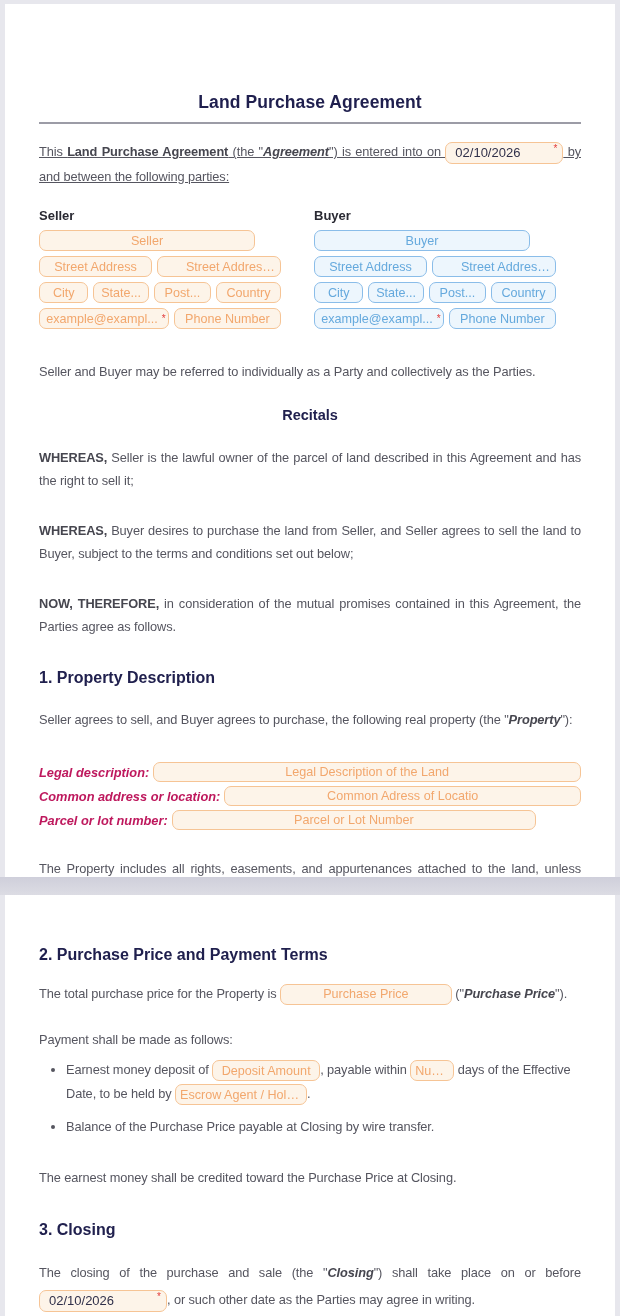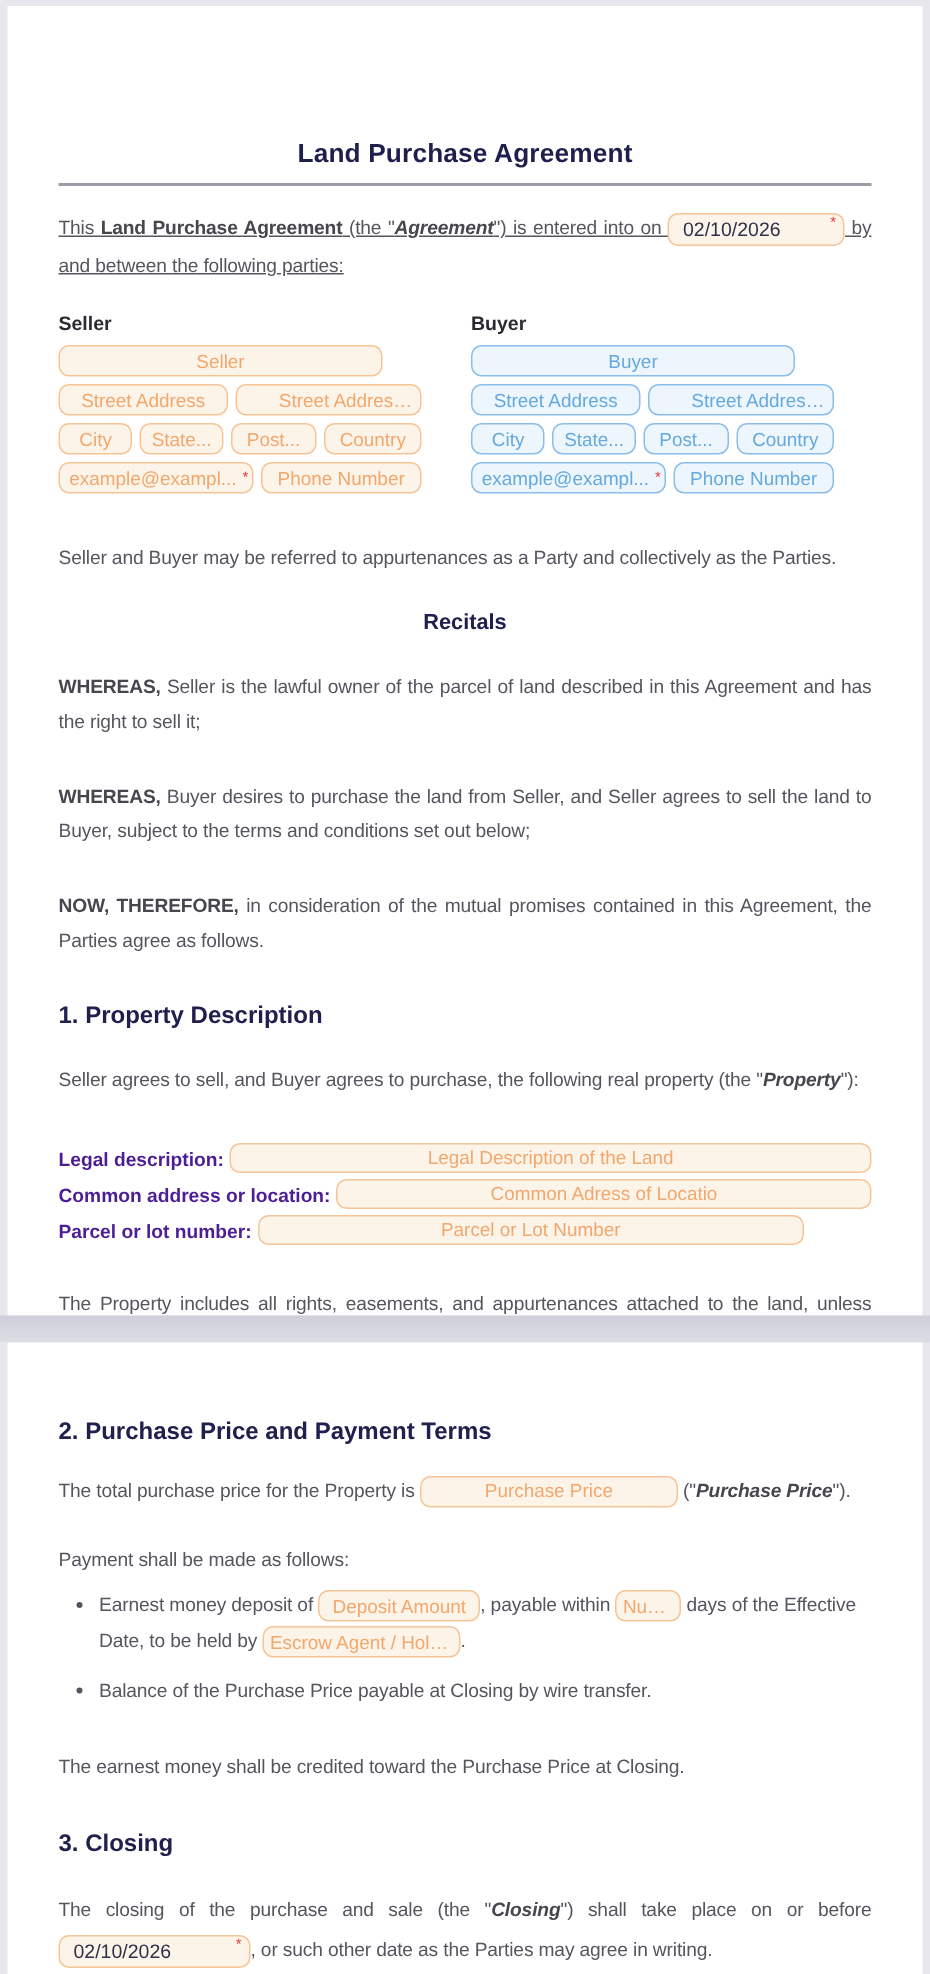--- a/index.html
+++ b/index.html
@@ -75,21 +75,21 @@
   .f-addr2{ flex:100; min-width:0;padding-left:24px; }
   .f-city { flex:49; min-width:0; }
   .f-state{ flex:55; min-width:0; }
   .f-post { flex:57; min-width:0; }
   .f-country{ flex:65; min-width:0; }
   .f-email{ flex:118; min-width:0; }
   .f-phone{ flex:97; min-width:0; }
 
   
   .lrow { display:flex; align-items:center; margin-bottom:4px; }
-  .lrow label { font-weight:bold; color:#4c1d95; font-size:12.8px; white-space:nowrap; margin-right:4px; }
+  .lrow label { font-weight:bold; color:#be185d; font-size:12.8px; white-space:nowrap; margin-right:4px;font-style:italic; }
   .lrow .field { flex:1; height:20px; }
   .lrow-parcel { padding-right:45px; }
 
   
   .w-price { width:172px; }
   .w-deposit { width:108px; }
   .w-number { width:44px; }
   .w-escrow { width:132px; }
 
   ul { margin:7px 0 0; padding-left:27px; }
@@ -188,21 +188,21 @@
               <span class="req-inline">*</span>
             </span>
           <span class="field blue f-phone">
               <span class="ph">Phone Number</span>
             </span>
         </div>
       </div>
 
     </div>
 
-    <p class="mt-note">Seller and Buyer may be referred to appurtenances as a Party and collectively as the Parties.</p>
+    <p class="mt-note">Seller and Buyer may be referred to individually as a Party and collectively as the Parties.</p>
 
     <p class="navy-h center-h mt-recitals">Recitals</p>
 
     <p class="just mt-w1"><b>WHEREAS,</b><span> Seller is the lawful owner of the parcel of land described in this Agreement and has the right to sell it;</span></p>
 
     <p class="just mt-w2"><b>WHEREAS,</b><span> Buyer desires to purchase the land from Seller, and Seller agrees to sell the land to Buyer, subject to the terms and conditions set out below;</span></p>
 
     <p class="just mt-nt"><b>NOW, THEREFORE,</b><span> in consideration of the mutual promises contained in this Agreement, the Parties agree as follows.</span></p>
 
     <p class="navy-h mt-s1h">1. Property Description</p>

